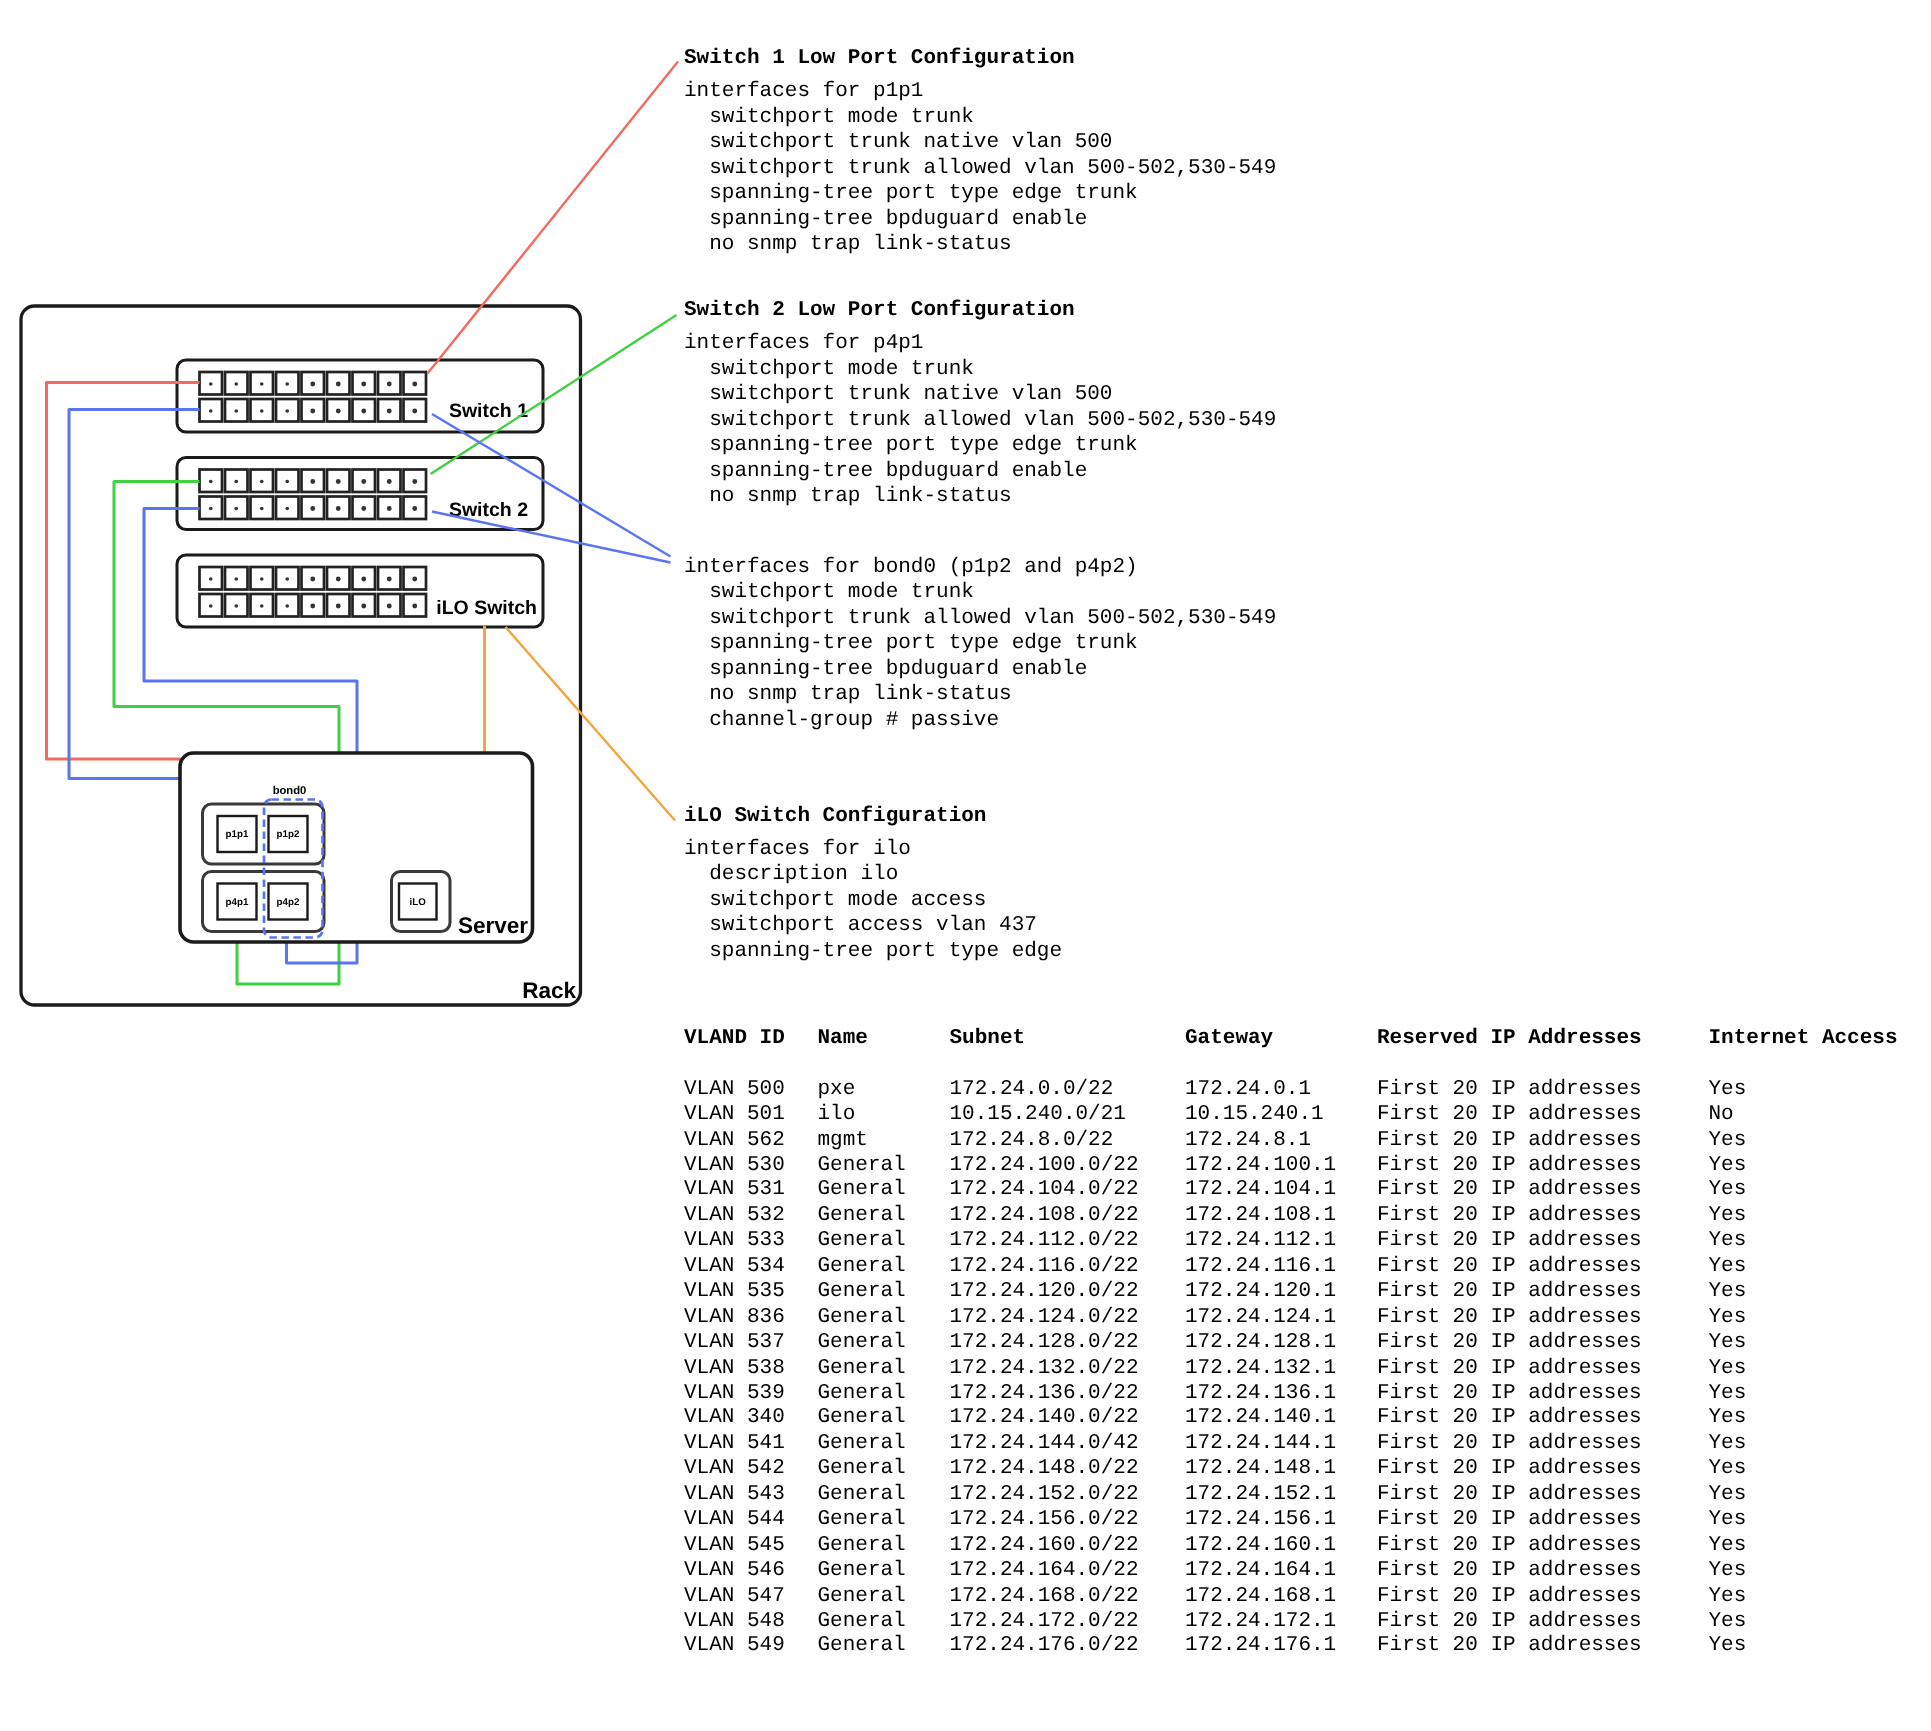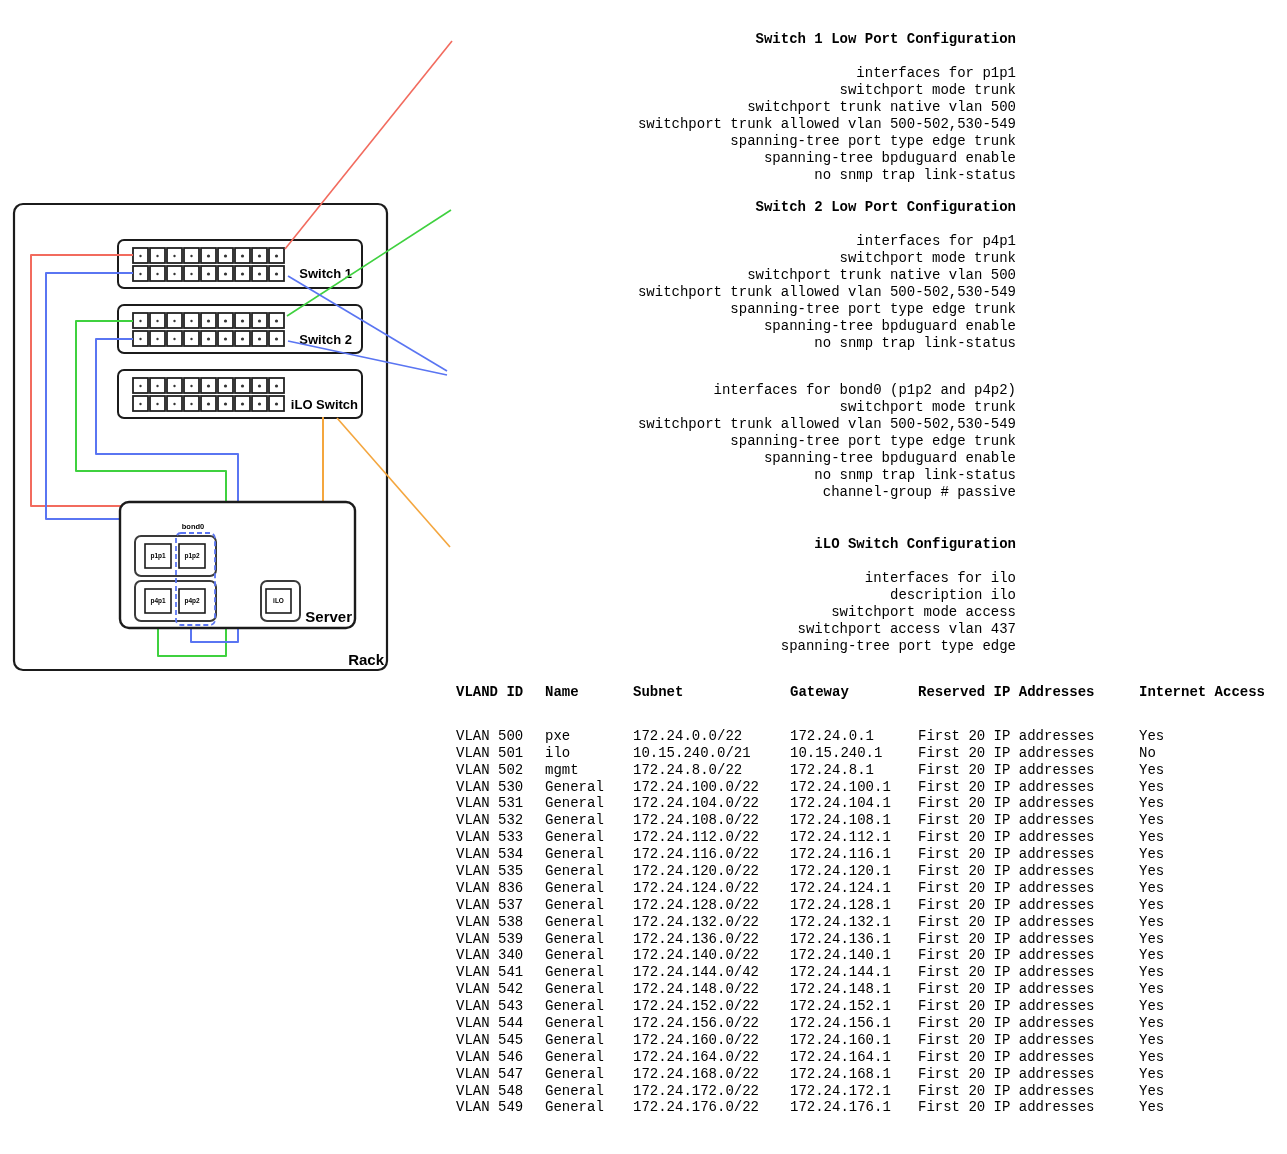--- a/index.html
+++ b/index.html
@@ -1,29 +1,29 @@
 <!DOCTYPE html>
 <html><head>
 <meta charset="utf-8">
 <style>
   html,body{margin:0;padding:0;}
   body{
     width:1287px;height:1154px;position:relative;background:#ffffff;
     font-family:"Liberation Sans",sans-serif;overflow:hidden;
   }
   #diagram-svg{position:absolute;left:0;top:0;}
-  .config-block{position:absolute;left:456px;width:560px;text-align:right;}
+  .config-block{position:absolute;left:456px;width:560px;}
   .config-title{font-family:"Liberation Mono","DejaVu Sans Mono",monospace;font-size:14px;line-height:17px;font-weight:bold;color:#000;white-space:pre;}
-  .config-lines{margin:17px 0 0 0;white-space:pre;font-family:"Liberation Mono","DejaVu Sans Mono",monospace;font-size:14px;line-height:17px;color:#000;}
+  .config-lines{margin:5px 0 0 0;white-space:pre;font-family:"Liberation Mono","DejaVu Sans Mono",monospace;font-size:14px;line-height:17px;color:#000;}
   #vlan-table{position:absolute;left:456px;top:684px;width:830px;}
   .tbl-row{position:relative;height:16.9px;white-space:nowrap;}
   .tbl-row span{position:absolute;top:0;font-family:"Liberation Mono","DejaVu Sans Mono",monospace;font-size:14px;line-height:16.9px;color:#000;white-space:pre;}
   .tbl-header span{font-weight:bold;text-align:right;}
   .c0{left:0;} .c1{left:89px;} .c2{left:177px;} .c3{left:334px;} .c4{left:462px;} .c5{left:683px;}
-  #tbl-body{margin-top:27px;}
+  #tbl-body{margin-top:17px;}
   svg text{fill:#000;}
   .sw-label{font:bold 13px "Liberation Sans",sans-serif;}
   .big-label{font:bold 15px "Liberation Sans",sans-serif;}
   .tiny-label{font:bold 6.5px "Liberation Sans",sans-serif;}
   .bond-label{font:bold 7.5px "Liberation Sans",sans-serif;}
 </style>
 </head>
 <body>
 
 <svg id="diagram-svg" width="1287" height="1154" viewBox="0 0 1287 1154" xmlns="http://www.w3.org/2000/svg">
@@ -248,21 +248,21 @@
       </div>
       <div class="tbl-row">
         <span class="c0">VLAN 501</span>
         <span class="c1">ilo</span>
         <span class="c2">10.15.240.0/21</span>
         <span class="c3">10.15.240.1</span>
         <span class="c4">First 20 IP addresses</span>
         <span class="c5">No</span>
       </div>
       <div class="tbl-row">
-        <span class="c0">VLAN 502</span>
+        <span class="c0">VLAN 562</span>
         <span class="c1">mgmt</span>
         <span class="c2">172.24.8.0/22</span>
         <span class="c3">172.24.8.1</span>
         <span class="c4">First 20 IP addresses</span>
         <span class="c5">Yes</span>
       </div>
       <div class="tbl-row">
         <span class="c0">VLAN 530</span>
         <span class="c1">General</span>
         <span class="c2">172.24.100.0/22</span>

